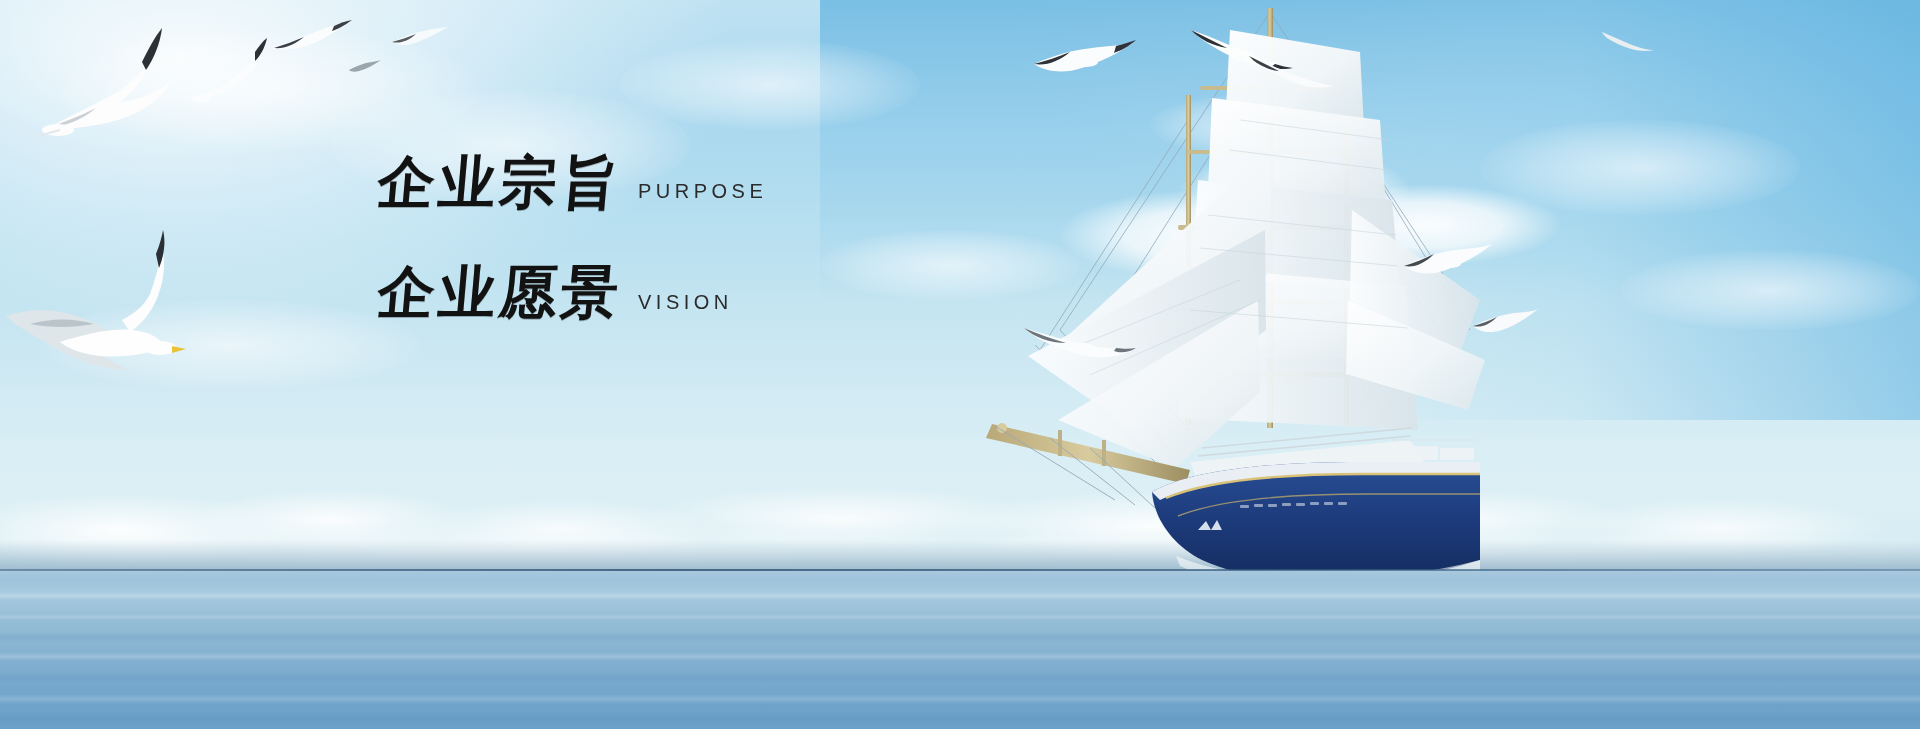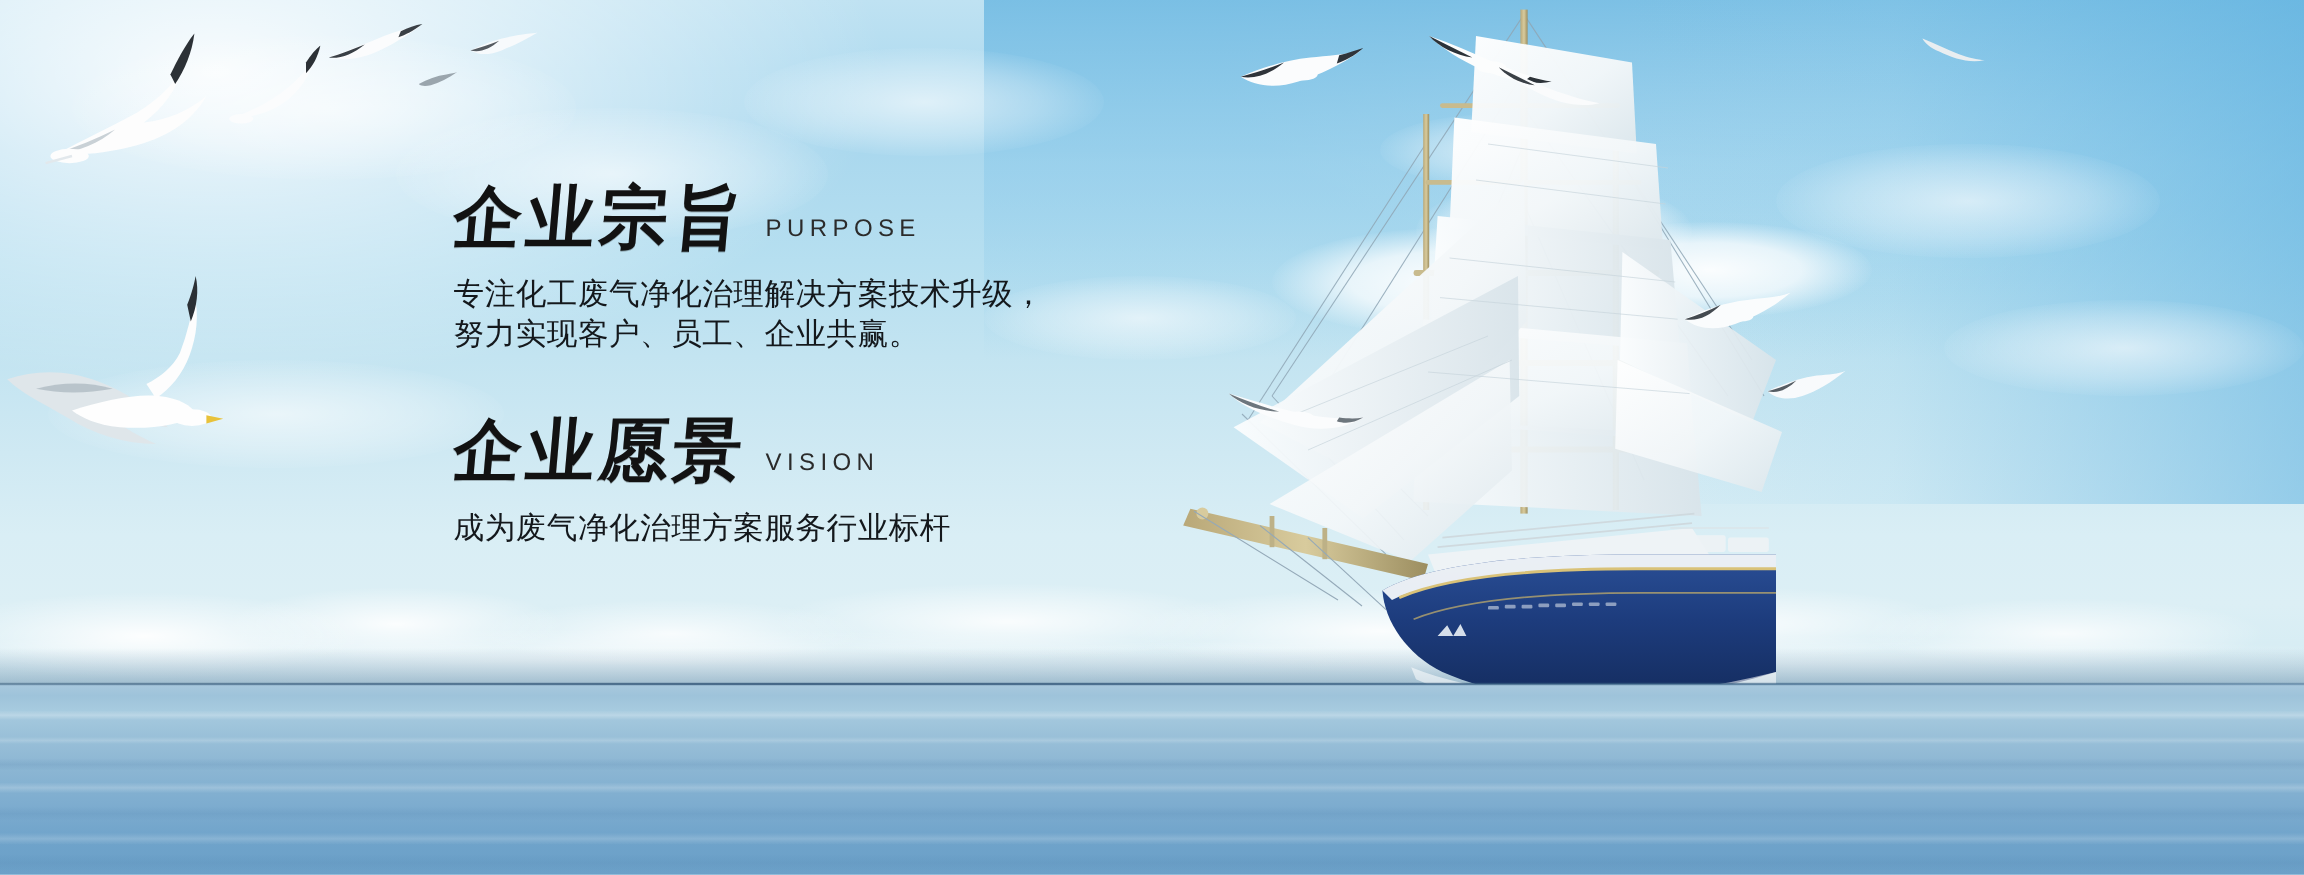--- a/index.html
+++ b/index.html
@@ -410,31 +410,24 @@
     </svg>
   </div>
 
   <div class="textblock">
 
     <div class="blk1">
       <div class="head-row">
         <span class="head-cn">企业宗旨</span>
         <span class="head-en">PURPOSE</span>
       </div>
-      <div class="body-lines">
-        <div class="body-line">专注化工废气净化治理解决方案技术升级，</div>
-        <div class="body-line">努力实现客户、员工、企业共赢。</div>
-      </div>
     </div>
 
     <div class="blk2">
       <div class="head-row">
         <span class="head-cn">企业愿景</span>
         <span class="head-en">VISION</span>
       </div>
-      <div class="body-lines">
-        <div class="body-line">成为废气净化治理方案服务行业标杆</div>
-      </div>
     </div>
 
   </div>
 
 </div>
 
 </body></html>

